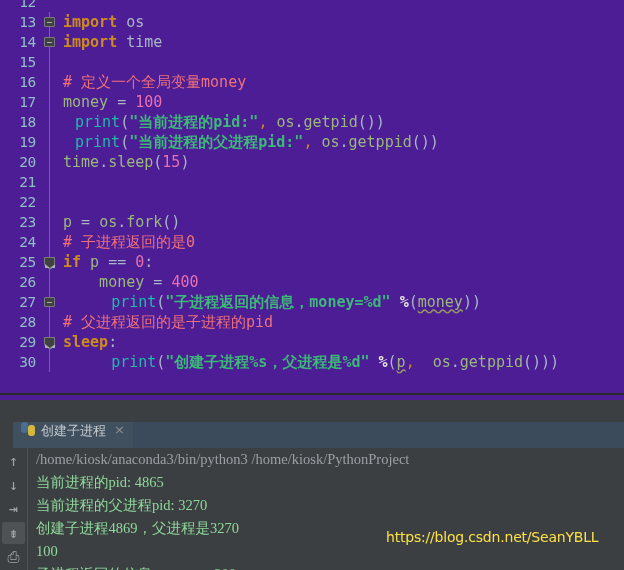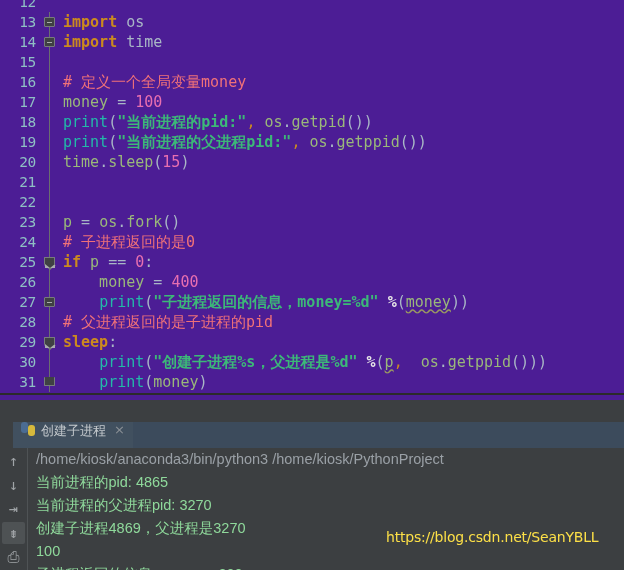--- a/index.html
+++ b/index.html
@@ -97,21 +97,21 @@
     height: 9px;
     border-top: none;
   }
 
   .code-text { flex: 1; padding-left: 2px; }
 
   
   .kw      { color: #cc8a1f; font-weight: bold; }
   .plain   { color: #a9b7c6; }
   .ident   { color: #a9b7c6; }
-  .fn      { color: #23b9a9; }
+  .fn      { color: #23b9a9; margin-left: 12px; }
   .num     { color: #e86fb0; }
   .str     { color: #3cb878; font-weight: bold; }
   .comment { color: #f07178; }
   .punc    { color: #a9b7c6; }
   .op      { color: #a9b7c6; }
   .mod     { color: #9ab87a; }
   .pct     { color: #e8e8e8; font-weight: bold; }
   .comma   { color: #cc8a1f; }
 
   .squiggle {
@@ -187,21 +187,21 @@
     background: #3c3f41;
     border-left: 1px solid #4f5355;
     overflow: hidden;
     padding-left: 8px;
   }
   .out-row {
     height: 23px;
     line-height: 23px;
     font-size: 14.5px;
     white-space: pre;
-    font-family: Liberation Sans, sans-serif;
+    font-family: Liberation Serif, serif;
   }
   .out-path { color: #9aa0a6; }
   .out-green { color: #8fd99b; }
 
   
   #watermark {
     position: absolute;
     left: 386px; top: 529px;
     color: #fde047;
     font-size: 14px;
@@ -228,21 +228,20 @@
         <div class="code-row"><div class="gutter-num">21</div><div class="gutter-fold"><div class="foldline"></div></div><div class="code-text"></div></div>
         <div class="code-row"><div class="gutter-num">22</div><div class="gutter-fold"><div class="foldline"></div></div><div class="code-text"></div></div>
         <div class="code-row"><div class="gutter-num">23</div><div class="gutter-fold"><div class="foldline"></div></div><div class="code-text"><span class="mod">p </span><span class="op">= </span><span class="mod">os</span><span class="punc">.</span><span class="mod">fork</span><span class="punc">()</span></div></div>
         <div class="code-row"><div class="gutter-num">24</div><div class="gutter-fold"><div class="foldline"></div></div><div class="code-text"><span class="comment"># 子进程返回的是0</span></div></div>
         <div class="code-row"><div class="gutter-num">25</div><div class="gutter-fold"><div class="foldline"></div><div class="fold-marker minus arrow"></div></div><div class="code-text"><span class="kw">if</span><span class="mod"> p </span><span class="op">== </span><span class="num">0</span><span class="punc">:</span></div></div>
         <div class="code-row"><div class="gutter-num">26</div><div class="gutter-fold"><div class="foldline"></div></div><div class="code-text"><span class="mod">    money </span><span class="op">= </span><span class="num">400</span></div></div>
         <div class="code-row"><div class="gutter-num">27</div><div class="gutter-fold"><div class="foldline"></div><div class="fold-marker minus"></div></div><div class="code-text"><span class="plain">    </span><span class="fn">print</span><span class="punc">(</span><span class="str">"子进程返回的信息，money=%d"</span><span class="plain"> </span><span class="pct">%</span><span class="punc">(</span><span class="mod squiggle">money</span><span class="punc">))</span></div></div>
         <div class="code-row"><div class="gutter-num">28</div><div class="gutter-fold"><div class="foldline"></div></div><div class="code-text"><span class="comment"># 父进程返回的是子进程的pid</span></div></div>
         <div class="code-row"><div class="gutter-num">29</div><div class="gutter-fold"><div class="foldline"></div><div class="fold-marker minus arrow"></div></div><div class="code-text"><span class="kw">sleep</span><span class="punc">:</span></div></div>
         <div class="code-row"><div class="gutter-num">30</div><div class="gutter-fold"><div class="foldline"></div></div><div class="code-text"><span class="plain">    </span><span class="fn">print</span><span class="punc">(</span><span class="str">"创建子进程%s，父进程是%d"</span><span class="plain"> </span><span class="pct">%</span><span class="punc">(</span><span class="mod squiggle">p</span><span class="comma">, </span><span class="mod"> os</span><span class="punc">.</span><span class="mod">getppid</span><span class="punc">()))</span></div></div>
-        <div class="code-row"><div class="gutter-num">31</div><div class="gutter-fold"><div class="foldline"></div><div class="fold-marker endcap"></div></div><div class="code-text"><span class="plain">    </span><span class="fn">print</span><span class="punc">(</span><span class="mod">money</span><span class="punc">)</span></div></div>
       </div>
     <div id="editor-bottom-line"></div>
   </div>
 
   <div id="console-panel">
 
     <div id="tabbar">
       <div id="tabbar-left-stub"></div>
       <div id="tab-active">
         <span class="py-icon">

